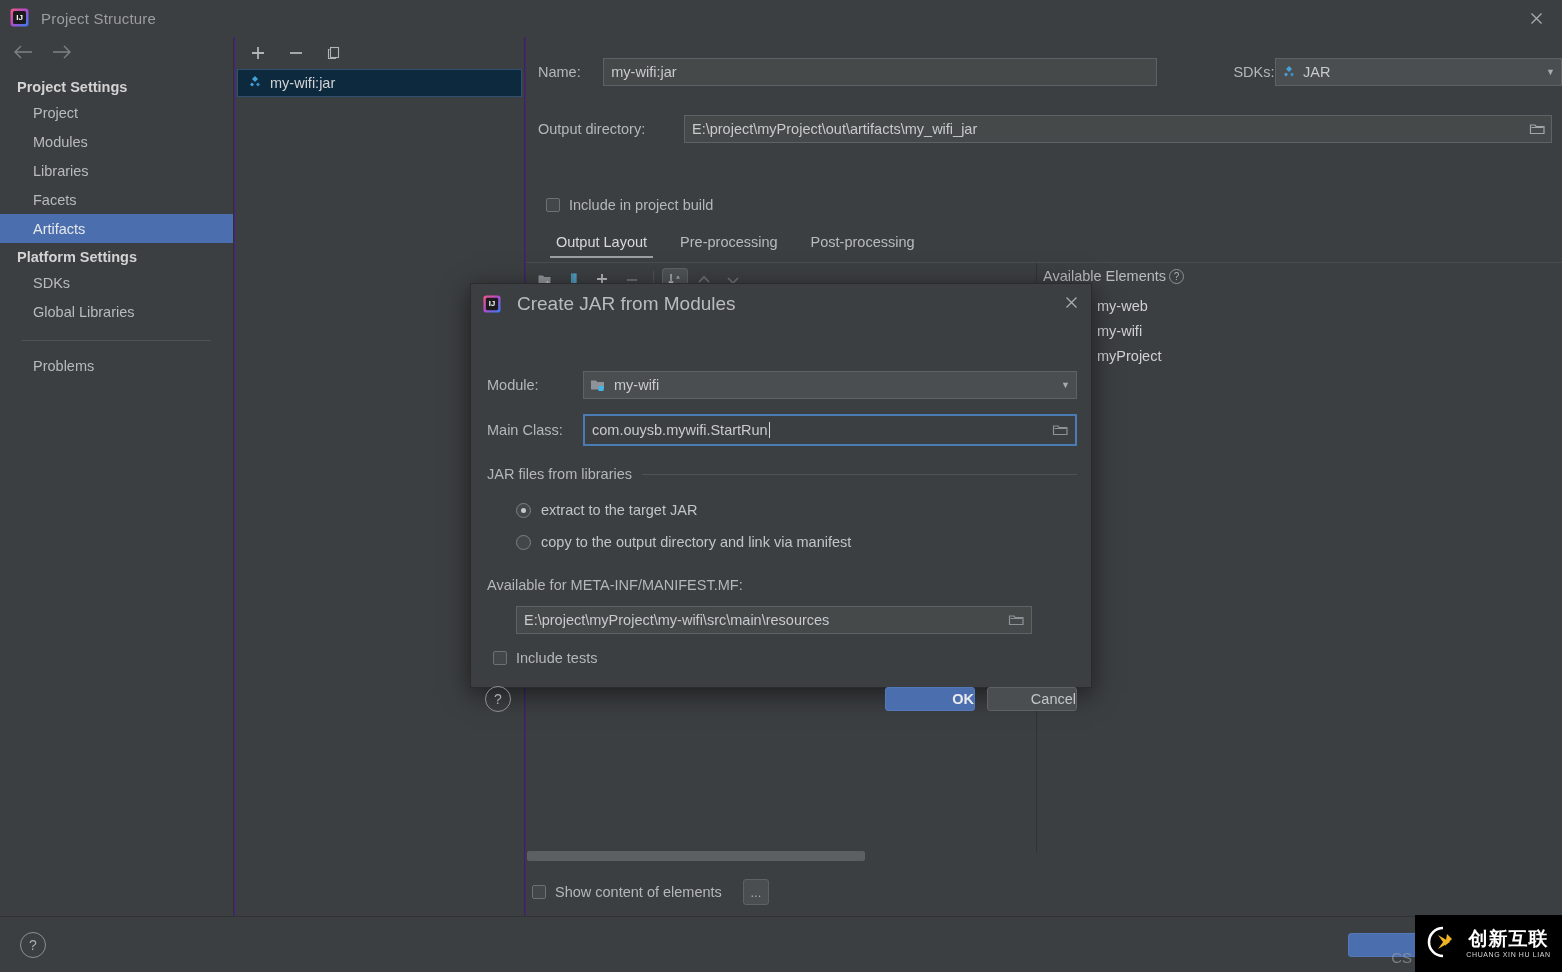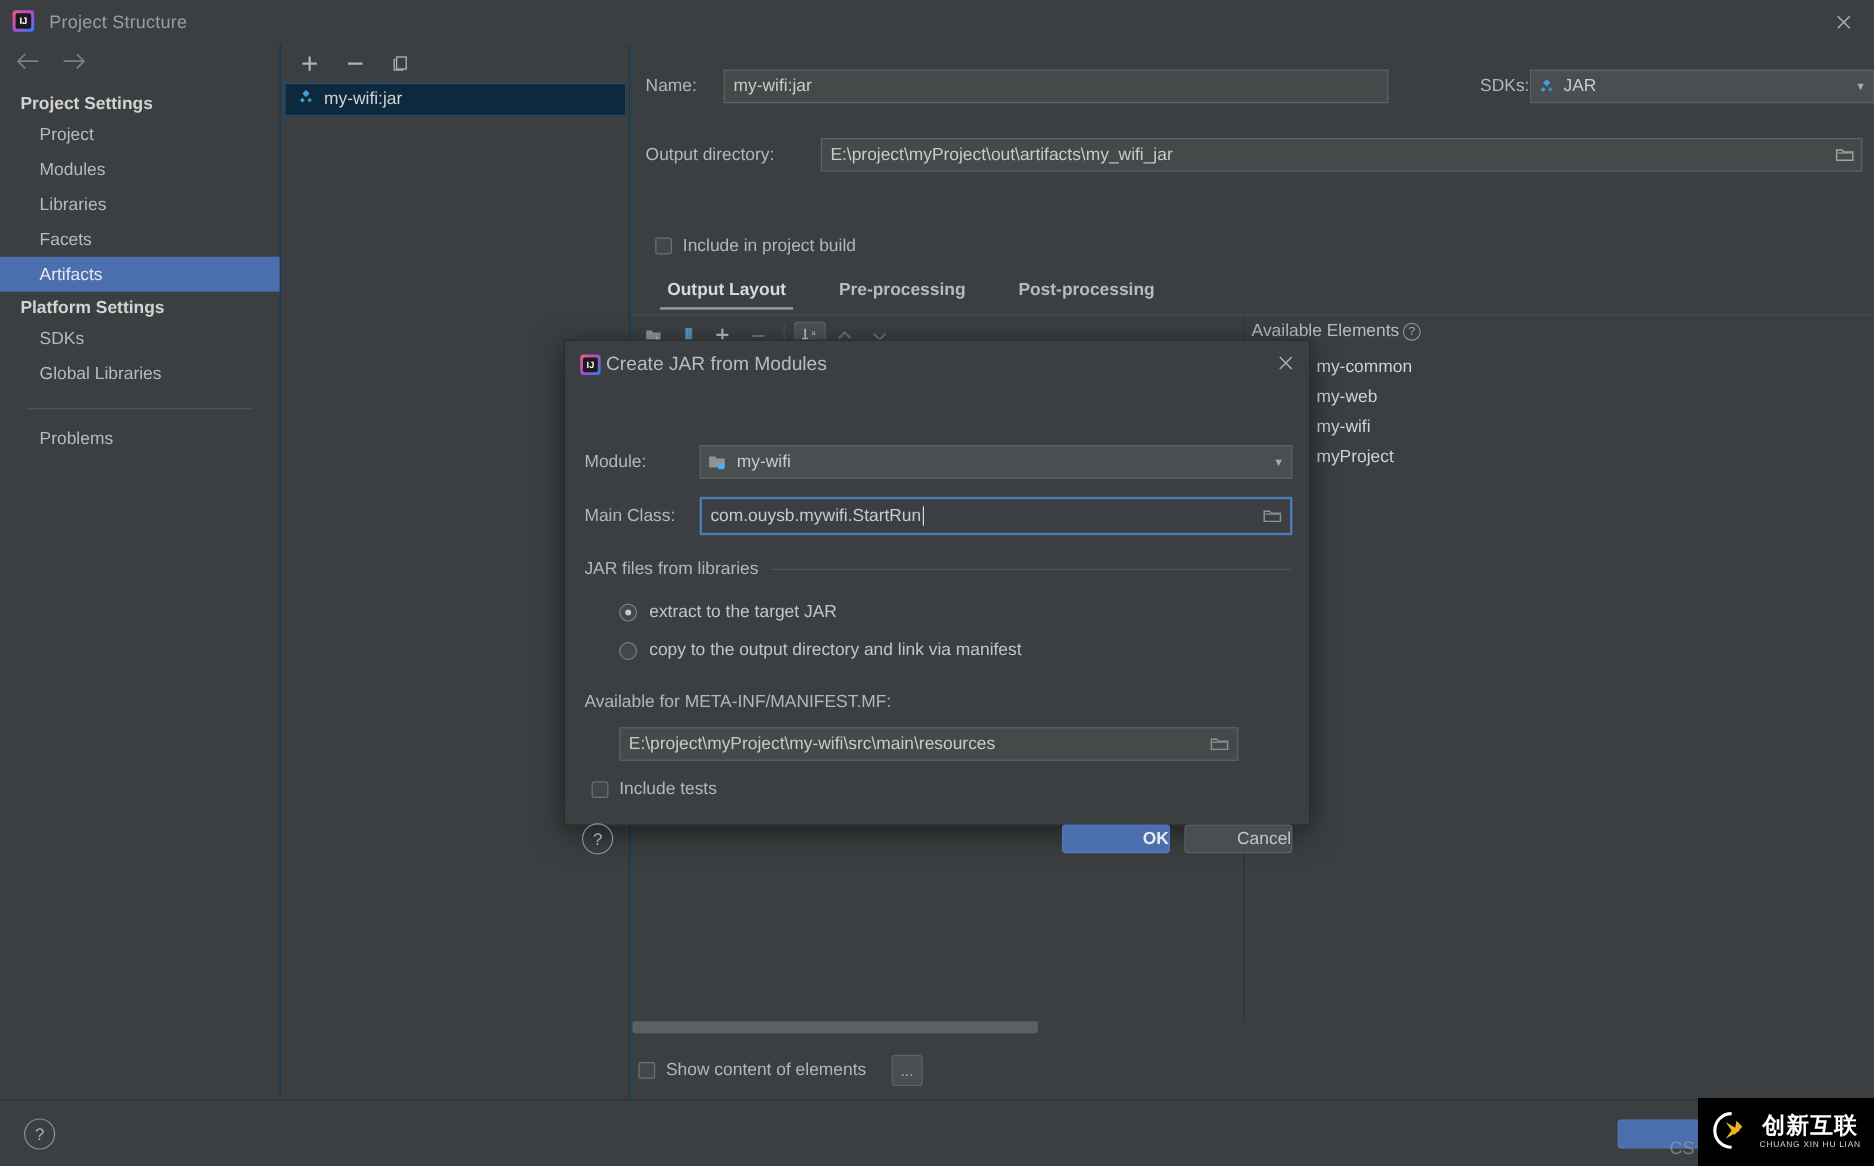--- a/index.html
+++ b/index.html
@@ -4,21 +4,21 @@
 <style>
   * { box-sizing: border-box; margin: 0; padding: 0; }
   html, body {
     width: 1562px; height: 972px;
     background: #3c3f41;
     font-family: "Liberation Sans", sans-serif;
     font-size: 14px;
     color: #bbbbbb;
     overflow: hidden;
   }
-  #root { position: relative; width: 1562px; height: 972px; background: #0c4a6e; }
+  #root { position: relative; width: 1562px; height: 972px; background: #4c1d95; }
 
   
   .titlebar {
     position: absolute; left: 0; top: 0; width: 1562px; height: 37px;
     background: #3c3f41; display: flex; align-items: center;
   }
   .titlebar .ij-logo { margin-left: 10px; }
   .titlebar .title-text {
     margin-left: 12px; font-size: 15px; color: #9a9da1; letter-spacing: .2px;
   }
@@ -81,21 +81,21 @@
     display: flex; align-items: center; padding: 0 6px; color: #c8cacc; font-size: 14.5px;
   }
   .combo .arrow { margin-left: auto; color: #a8acb0; font-size: 9px; }
 
   .chk-box {
     width: 14px; height: 14px; border: 1px solid #6d7174; background: #43474a;
     border-radius: 2px; display: inline-block;
   }
   .chk-row { display: flex; align-items: center; gap: 9px; color: #b4b7ba; font-size: 14.5px; }
 
-  .tabs { display: flex; align-items: flex-end; gap: 16px; font-weight: bold; }
+  .tabs { display: flex; align-items: flex-end; gap: 5px; }
   .tab {
     padding: 4px 14px 8px 14px; font-size: 14.5px; color: #b8bbbe; position: relative;
   }
   .tab.active { color: #d7d9db; }
   .tab.active::after {
     content: ""; position: absolute; left: 8px; right: 8px; bottom: 0;
     height: 2px; background: #9a9da1;
   }
 
   .layout-toolbar { display: flex; align-items: center; gap: 3px; height: 30px; }
@@ -135,21 +135,21 @@
   .btn.primary { background: #4b6eaf; border: 1px solid #5479bb; color: #e9ebed; font-weight: bold; }
   .btn.normal { background: #4a4e50; border: 1px solid #5e6264; color: #c3c6c9; }
 
   
   .modal {
     position: absolute; left: 470px; top: 283px; width: 622px; height: 405px;
     background: #3c3f41; border: 1px solid #2b2b2b;
     box-shadow: 0 6px 24px rgba(0,0,0,.55);
   }
   .modal-header { height: 40px; display: flex; align-items: center; padding: 0 12px; }
-  .modal-title { margin-left: 4px; font-size: 16px; color: #b9bcbf; }
+  .modal-title { margin-left: 16px; font-size: 19px; color: #b9bcbf; }
   .modal-close { margin-left: auto; color: #a9adb2; font-size: 18px; font-weight: 300; }
   .modal-body { padding: 6px 28px 0 16px; position: relative; height: 365px; }
 
   .field-focus { border: 2px solid #4a7bb5 !important; }
 
   .group-line { flex: 1; height: 1px; background: #4f5356; margin-left: 10px; }
 
   .radio-outer {
     width: 15px; height: 15px; border-radius: 50%;
     border: 1px solid #7c8084; background: #43474a;
@@ -374,34 +374,20 @@
 
     <div class="vdivider" style="left:510px; top:226px; height:590px;"></div>
 
     <div class="avail-hdr" style="position:absolute; left:517px; top:231px;">
       <span>Available Elements</span>
       <span class="qmark">?</span>
     </div>
 
     <div style="position:absolute; left:525px; top:256px; width:320px;">
       <div class="tree-row">
-        <span style="width:16px; display:flex; justify-content:center;">
-          <svg width="9" height="12" viewBox="0 0 9 12">
-              <path d="M2 1.5 L7 6 L2 10.5" stroke="#9aa0a5" stroke-width="1.4" fill="none"></path>
-            </svg>
-        </span>
-        <span style="display:flex;">
-          <svg width="16" height="14" viewBox="0 0 16 14">
-            <path d="M1 2.5 H6 L7.2 4 H14 V11.5 H1 Z" fill="#8d9398"></path>
-            <rect x="8.5" y="8" width="5" height="5" fill="#40b6e8"></rect>
-          </svg>
-        </span>
-        <span>my-common</span>
-      </div>
-      <div class="tree-row">
         <span style="width:16px;"></span>
         <span style="display:flex;">
           <svg width="16" height="14" viewBox="0 0 16 14">
               <rect x="7" y="1" width="3" height="12" fill="#2f9fd0"></rect>
             </svg>
         </span>
         <span>my-web</span>
       </div>
       <div class="tree-row">
         <span style="width:16px;"></span>

